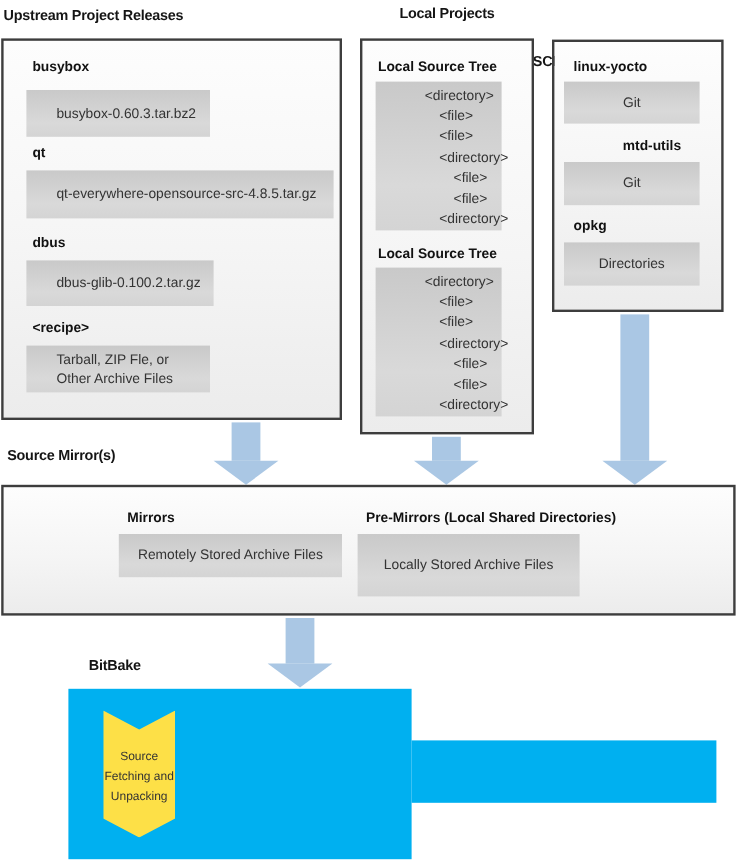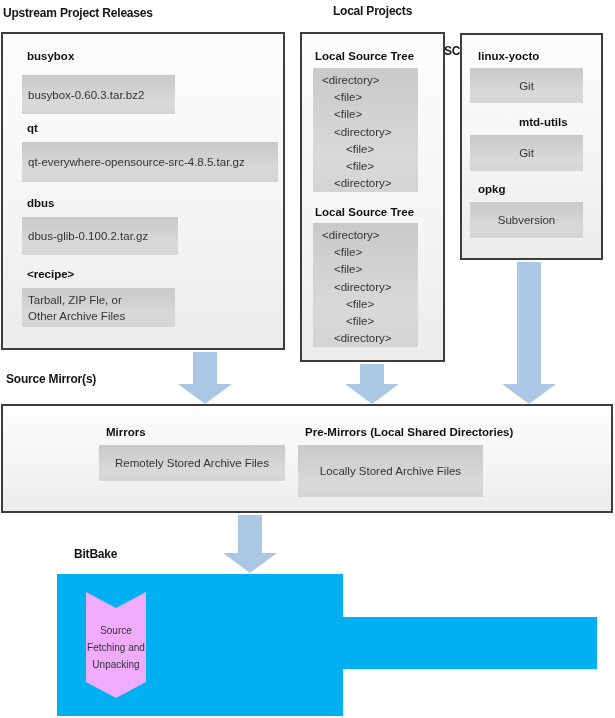--- a/index.html
+++ b/index.html
@@ -18,40 +18,40 @@
   }
   .inner-label{
     position:absolute;font-weight:bold;font-size:11.5px;color:#111;
     white-space:nowrap;
   }
   .gray-box{
     position:absolute;box-sizing:border-box;
     background:linear-gradient(180deg,#c9c9c9 0%,#d9d9d9 70%,#d4d4d4 100%);
     font-size:11.5px;color:#333;
   }
-  .gray-left{display:flex;align-items:center;padding-left:6px;}
+  .gray-left{display:flex;align-items:center;padding-left:25px;}
   .gray-center{display:flex;align-items:center;justify-content:center;text-align:center;}
   .multiline{white-space:pre-line;line-height:16px;}
-  .tree-box{padding-top:4px;line-height:17.2px;font-size:11.5px;}
+  .tree-box{padding-top:4px;line-height:17.2px;font-size:11.5px;padding-left:32px;}
   .tree-line{white-space:nowrap;}
   .indent-0{padding-left:9px;}
   .indent-1{padding-left:21px;}
   .indent-2{padding-left:33px;}
   .arrow{position:absolute;width:54px;}
   .arrow .shaft{position:absolute;left:15px;top:0;width:24px;background:#aac7e4;}
   .arrow .head{
     position:absolute;left:0;bottom:0;width:0;height:0;
     border-left:27px solid transparent;border-right:27px solid transparent;
     border-top:20px solid #aac7e4;
   }
   .bitbake-main{position:absolute;left:57px;top:574px;width:286px;height:142px;background:#00b0f0;}
   .bitbake-ext{position:absolute;left:343px;top:617px;width:254px;height:52px;background:#00b0f0;}
   .banner{
     position:absolute;left:86px;top:592px;width:60px;height:106px;
-    background:#f0abfc;
+    background:#fde047;
     clip-path:polygon(0 0,50% 15%,100% 0,100% 85%,50% 100%,0 85%);
     display:flex;align-items:center;justify-content:center;
     text-align:center;font-size:10px;line-height:17px;color:#333;
     padding-top:4px;box-sizing:border-box;
   }
 </style>
 </head>
 <body>
 
 <div class="col-heading" style="left:3px;top:6px;">Upstream Project Releases</div>
@@ -112,21 +112,21 @@
   <span>Git</span>
 </div>
 
 <div class="inner-label" style="left:478px;top:116px;margin-left:41px;">mtd-utils</div>
 <div class="gray-box gray-center" style="left:470px;top:135px;width:113px;height:36px;">
   <span>Git</span>
 </div>
 
 <div class="inner-label" style="left:478px;top:183px;">opkg</div>
 <div class="gray-box gray-center" style="left:470px;top:202px;width:113px;height:36px;">
-  <span>Subversion</span>
+  <span>Directories</span>
 </div>
 
 <div class="arrow" style="left:178px;top:352px;height:52px;">
   <div class="shaft" style="height:32px;"></div>
   <div class="head"></div>
 </div>
 <div class="arrow" style="left:345px;top:364px;height:40px;">
   <div class="shaft" style="height:20px;"></div>
   <div class="head"></div>
 </div>

